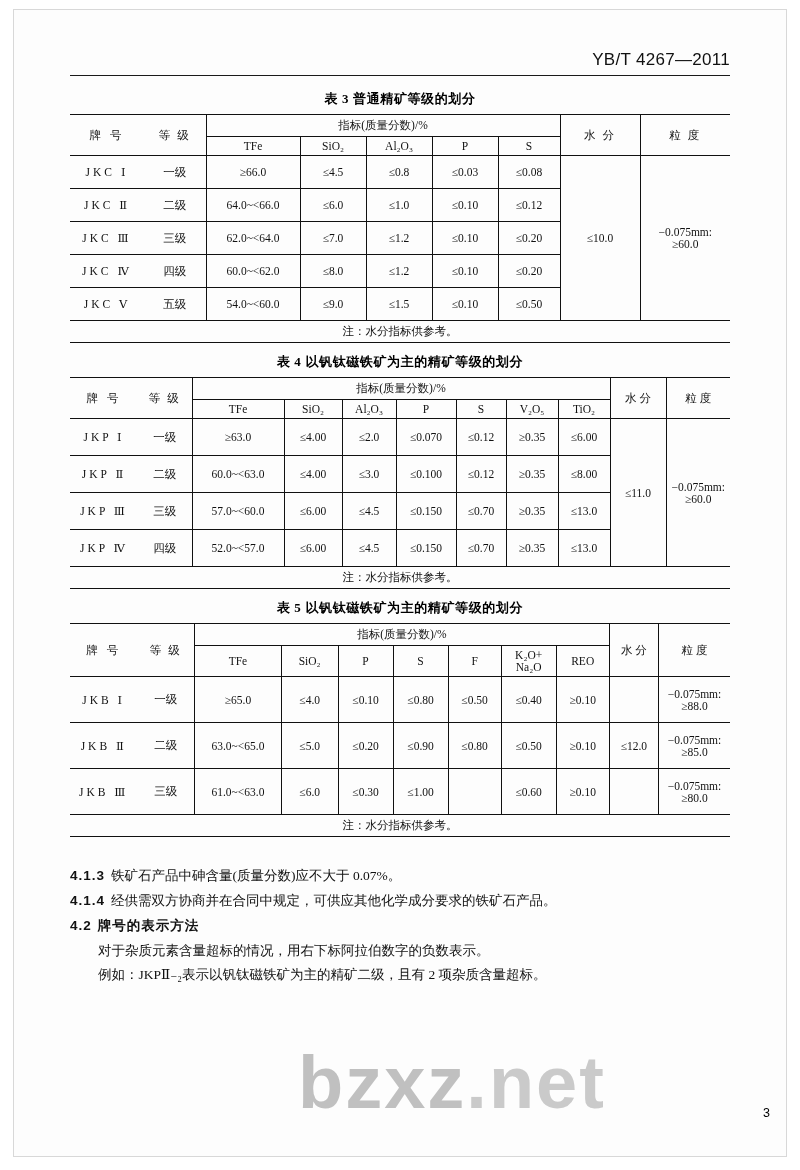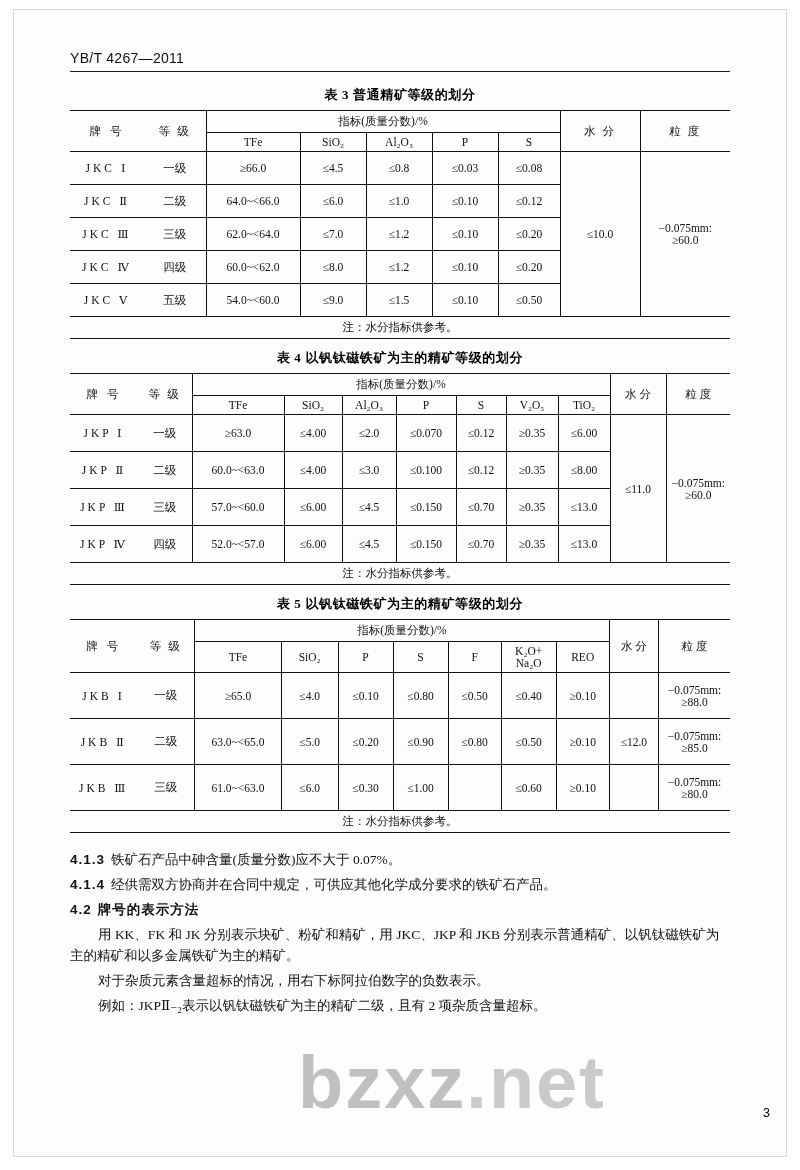--- a/index.html
+++ b/index.html
@@ -26,21 +26,22 @@
     background: #fdfdfd;
     box-shadow: 0 0 0 1px #d8d8d8;
   }
   .content {
     position: absolute;
     left: 56px;
     top: 40px;
     width: 660px;
   }
   .header {
-    font-size: 14px;
+    text-align: right;
+    font-size: 17px;
     letter-spacing: 0.3px;
     color: #111;
     font-family: "Liberation Sans", sans-serif;
     padding-bottom: 2px;
   }
   .header-rule {
     border-top: 1px solid #1a1a1a;
     margin-top: 3px;
     margin-bottom: 14px;
   }
@@ -82,21 +83,21 @@
     padding: 4px 0 4px 6px;
     text-align: left;
   }
   .brand { letter-spacing: 3px; }
   .spaced { letter-spacing: 2px; }
 
   .body-text {
     font-size: 13.5px;
     line-height: 1.62;
     color: #111;
-    margin-top: 16px;
+    margin-top: 28px;
   }
   .body-text p { margin: 3px 0; }
   .clause-no {
     font-weight: bold;
     letter-spacing: 1px;
     margin-right: 6px;
     font-family: "Liberation Sans", sans-serif;
   }
   .indent { text-indent: 28px; }
 
@@ -414,21 +415,20 @@
       <div class="body-text">
         <p>
           <span class="clause-no">4.1.3</span><span>铁矿石产品中砷含量(质量分数)应不大于 0.07%。</span>
         </p>
         <p>
           <span class="clause-no">4.1.4</span><span>经供需双方协商并在合同中规定，可供应其他化学成分要求的铁矿石产品。</span>
         </p>
         <p>
           <span class="clause-no">4.2</span><span class="clause-no">牌号的表示方法</span>
         </p>
-        <p class="indent">用 KK、FK 和 JK 分别表示块矿、粉矿和精矿，用 JKC、JKP 和 JKB 分别表示普通精矿、以钒钛磁铁矿为主的精矿和以多金属铁矿为主的精矿。</p>
         <p class="indent">对于杂质元素含量超标的情况，用右下标阿拉伯数字的负数表示。</p>
         <p class="indent">例如：JKPⅡ₋₂表示以钒钛磁铁矿为主的精矿二级，且有 2 项杂质含量超标。</p>
       </div>
 
     </div>
 
     <div class="watermark">
       <span class="w1">bzxz</span><span class="w2">.net</span>
     </div>
 

